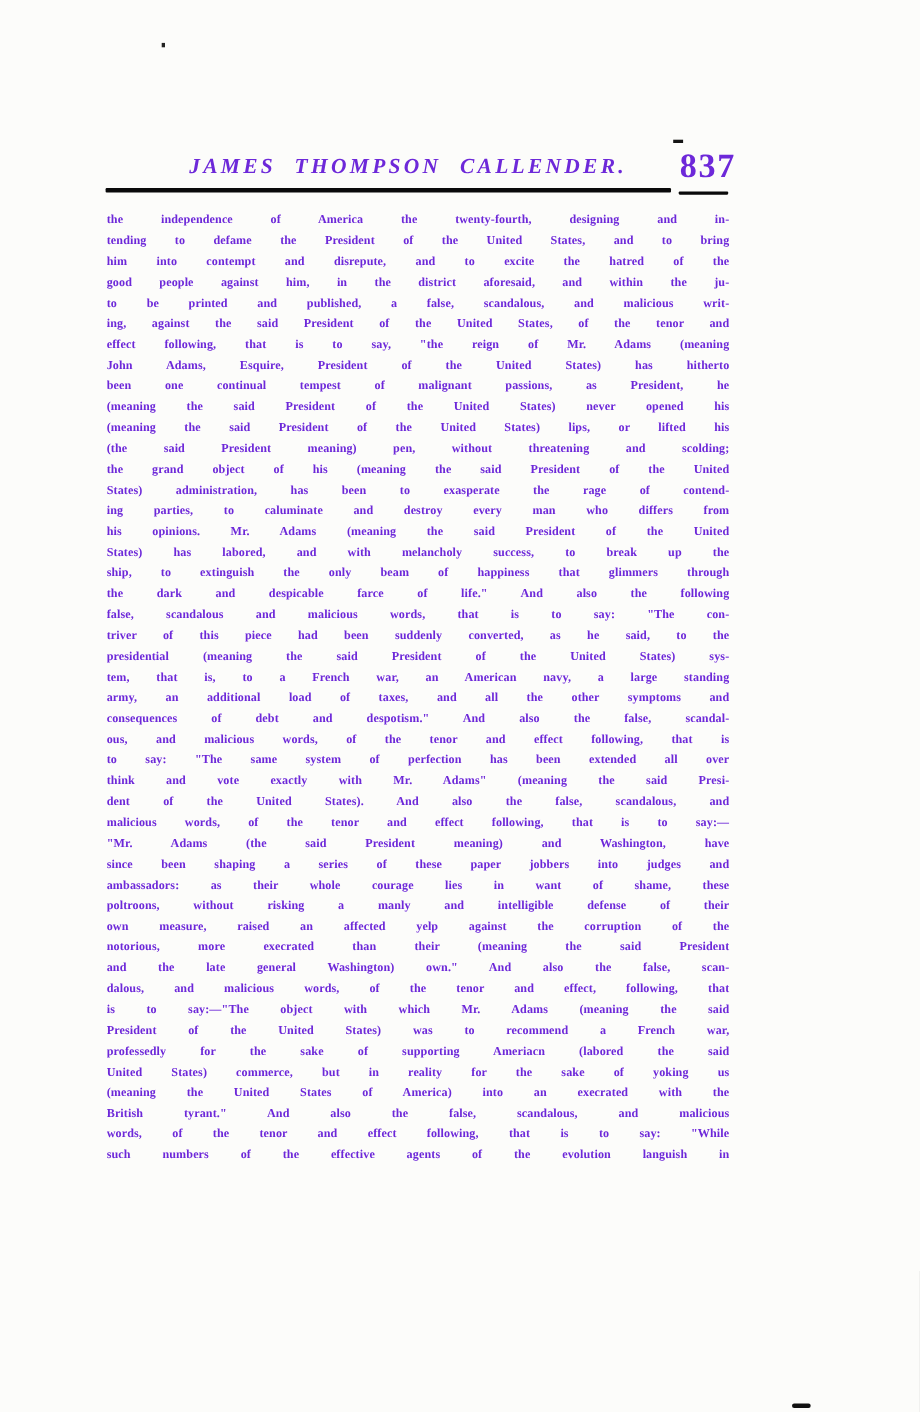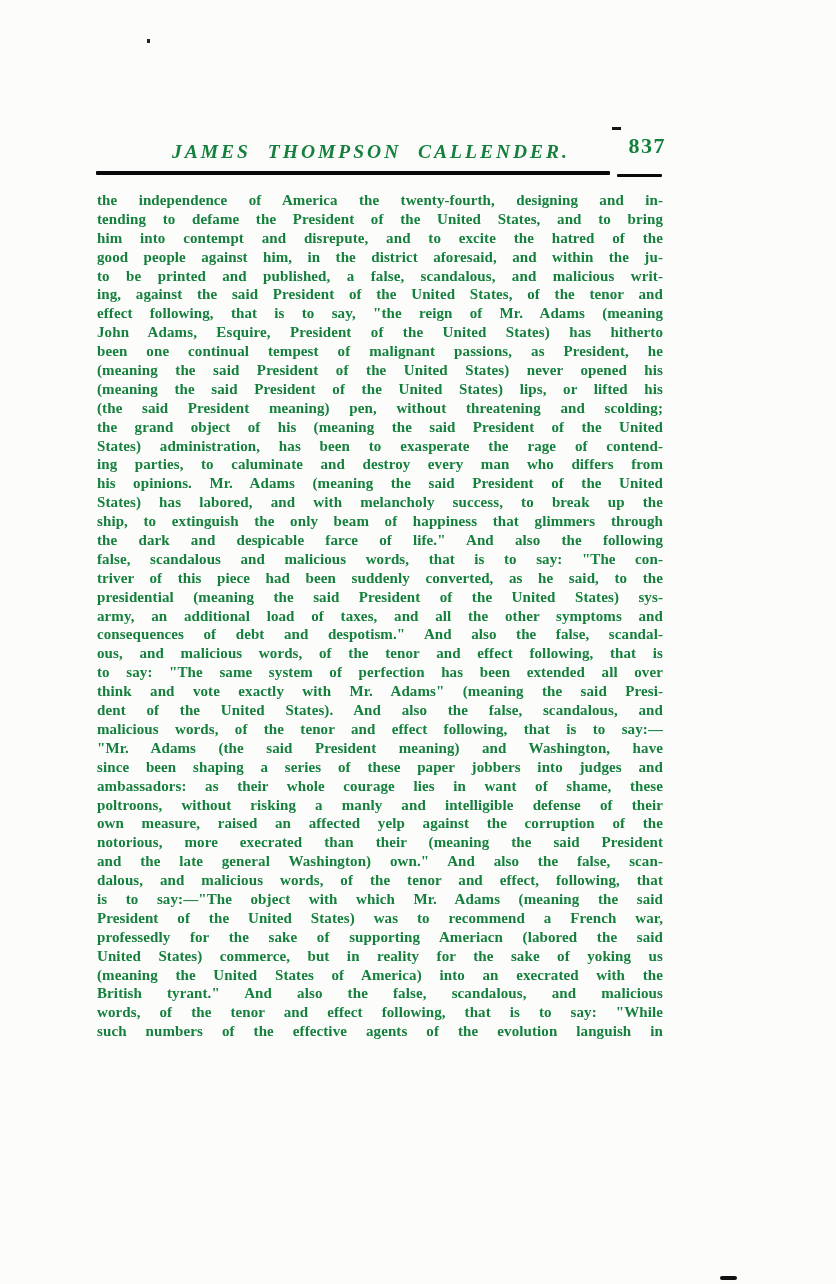--- a/index.html
+++ b/index.html
@@ -3,21 +3,21 @@
 <meta charset="utf-8">
 <style>
   html, body { margin: 0; padding: 0; background: #e8e8e6; }
   .page {
     position: relative;
     width: 836px;
     height: 1284px;
     margin: 0 auto;
     background: #fcfcfa;
     font-family: "Liberation Serif", serif;
-    color: #15803d;
+    color: #6d28d9;
     overflow: hidden;
   }
   .running-title {
     position: absolute;
     left: 97px;
     top: 141px;
     width: 566px;
     box-sizing: border-box;
     padding-right: 18px;
     text-align: center;
@@ -28,42 +28,42 @@
     word-spacing: 9px;
     white-space: nowrap;
   }
   .page-number {
     position: absolute;
     top: 135px;
     left: 618px;
     width: 48px;
     text-align: right;
     font-weight: bold;
-    font-size: 22px;
+    font-size: 31px;
     letter-spacing: 1.5px;
     line-height: 1;
   }
   .rule {
     position: absolute;
     background: #0a0a0a;
     border-radius: 1px;
   }
   .rule-long  { left: 96px;  top: 171px; width: 514px; height: 4px; }
   .rule-short { left: 617px; top: 174px; width: 45px;  height: 3px; }
   .ink-dash   { position: absolute; left: 612px; top: 127px; width: 9px; height: 3px; background: #151515; }
   .ink-speck  { position: absolute; left: 147px; top: 39px;  width: 3px; height: 4px; background: #222; }
   .ink-smudge { position: absolute; left: 720px; top: 1276px; width: 17px; height: 4px; background: #111; border-radius: 2px; }
   .text-block {
     position: absolute;
     left: 97px;
     top: 191px;
     width: 566px;
   }
   .text-line {
-    font-size: 15px;
+    font-size: 11px;
     font-weight: bold;
     line-height: 18.9px;
     height: 18.9px;
     text-align: justify;
     text-align-last: justify;
     overflow: hidden;
     letter-spacing: 0.1px;
   }
 </style>
 </head>
@@ -98,20 +98,21 @@
       <div class="text-line">the grand object of his (meaning the said President of the United</div>
       <div class="text-line">States) administration, has been to exasperate the rage of contend-</div>
       <div class="text-line">ing parties, to caluminate and destroy every man who differs from</div>
       <div class="text-line">his opinions.  Mr. Adams (meaning the said President of the United</div>
       <div class="text-line">States) has labored, and with melancholy success, to break up the</div>
       <div class="text-line">ship, to extinguish the only beam of happiness that glimmers through</div>
       <div class="text-line">the dark and despicable farce of life."  And also the following</div>
       <div class="text-line">false, scandalous and malicious words, that is to say:  "The con-</div>
       <div class="text-line">triver of this piece had been suddenly converted, as he said, to the</div>
       <div class="text-line">presidential (meaning the said President of the United States) sys-</div>
+      <div class="text-line">tem, that is, to a French war, an American navy, a large standing</div>
       <div class="text-line">army, an additional load of taxes, and all the other symptoms and</div>
       <div class="text-line">consequences of debt and despotism."  And also the false, scandal-</div>
       <div class="text-line">ous, and malicious words, of the tenor and effect following, that is</div>
       <div class="text-line">to say:  "The same system of perfection has been extended all over</div>
       <div class="text-line">think and vote exactly with Mr. Adams" (meaning the said Presi-</div>
       <div class="text-line">dent of the United States).  And also the false, scandalous, and</div>
       <div class="text-line">malicious words, of the tenor and effect following, that is to say:—</div>
       <div class="text-line">"Mr. Adams (the said President meaning) and Washington, have</div>
       <div class="text-line">since been shaping a series of these paper jobbers into judges and</div>
       <div class="text-line">ambassadors: as their whole courage lies in want of shame, these</div>

